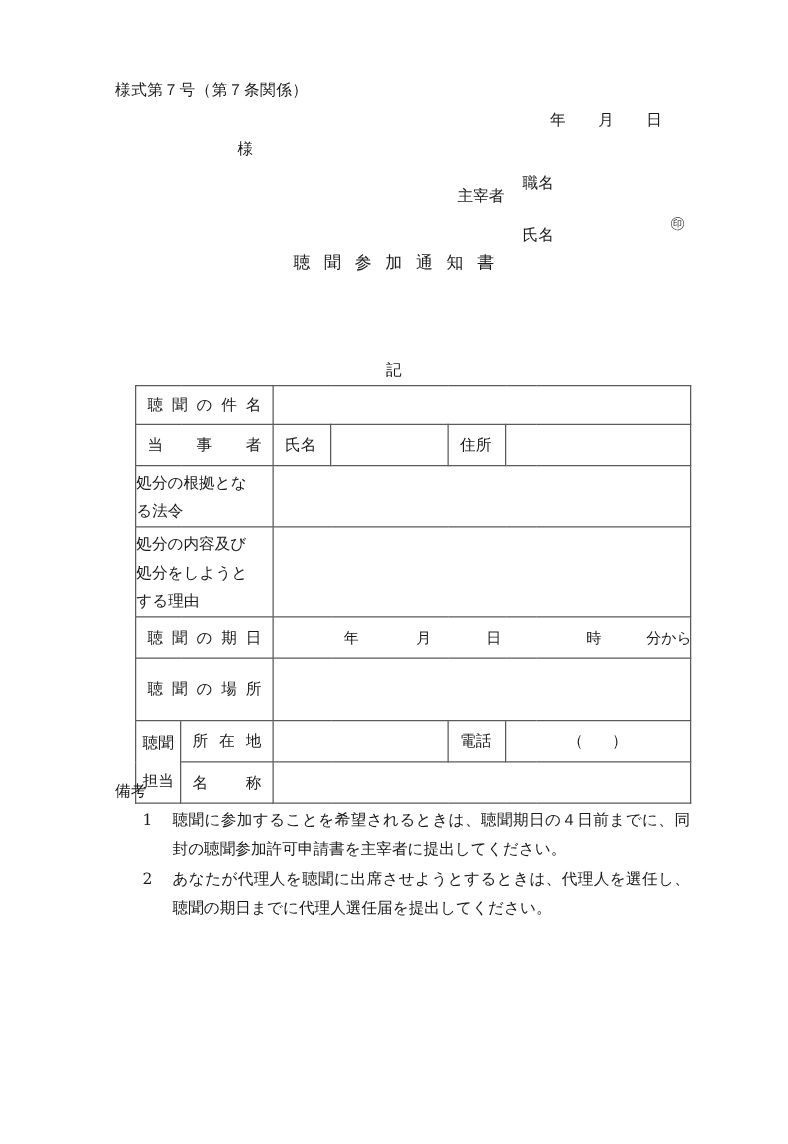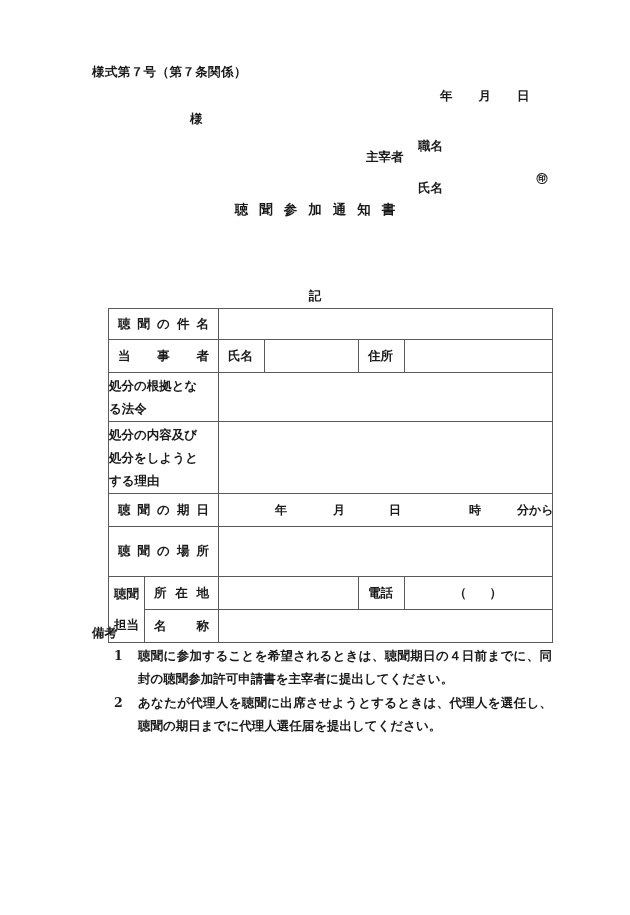--- a/index.html
+++ b/index.html
@@ -11,21 +11,20 @@
     height: 915px;
     background: #ffffff;
     font-family: "DejaVu Serif", "Liberation Serif", serif;
     color: #1a1a1a;
     overflow: hidden;
   }
   .page {
     position: relative;
     width: 630px;
     height: 915px;
-    font-weight: bold;
   }
 
   
   .form-no {
     position: absolute;
     left: 92px;
     top: 64px;
     font-size: 12.5px;
     letter-spacing: 0.4px;
     white-space: nowrap;

